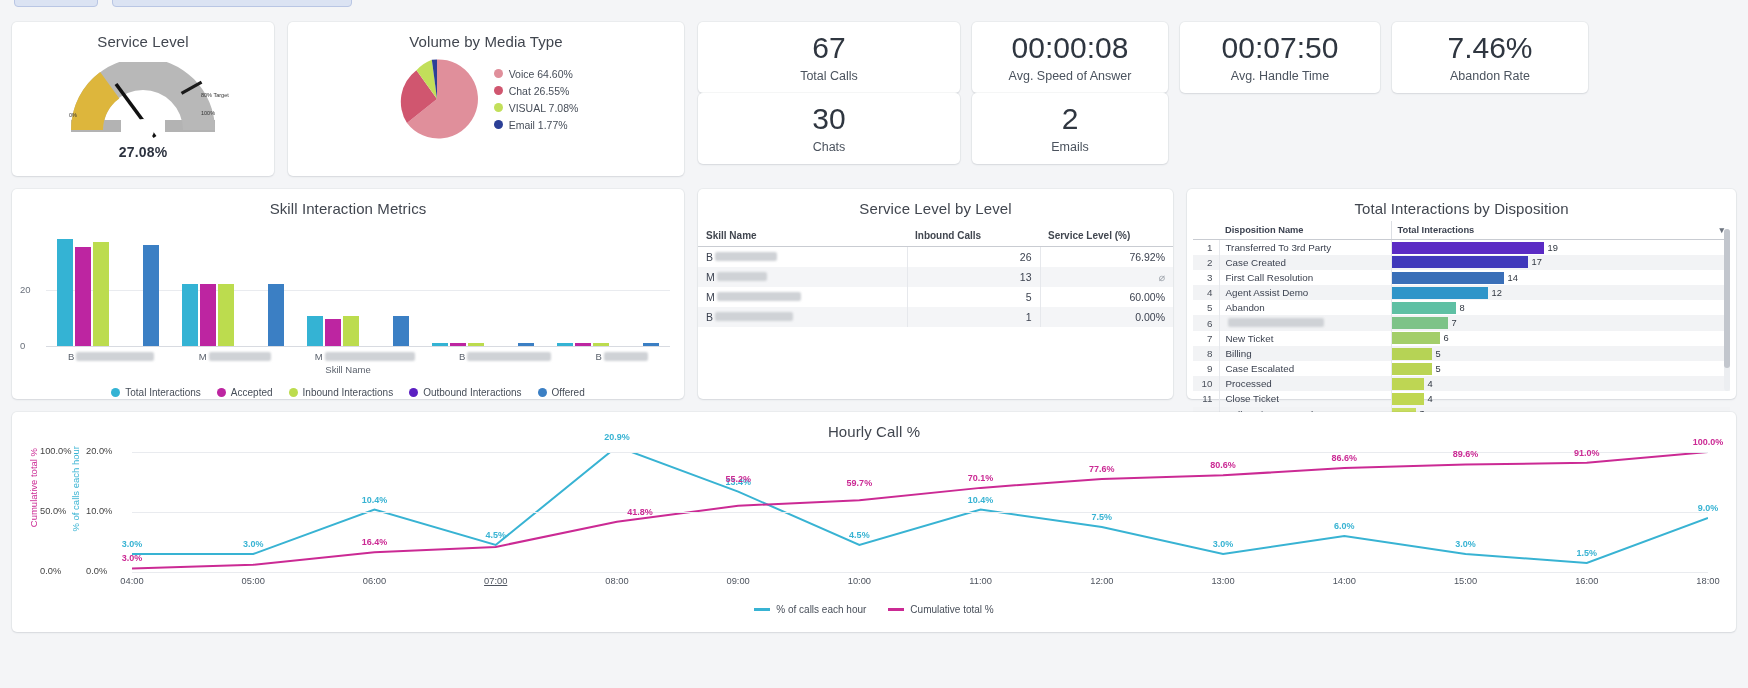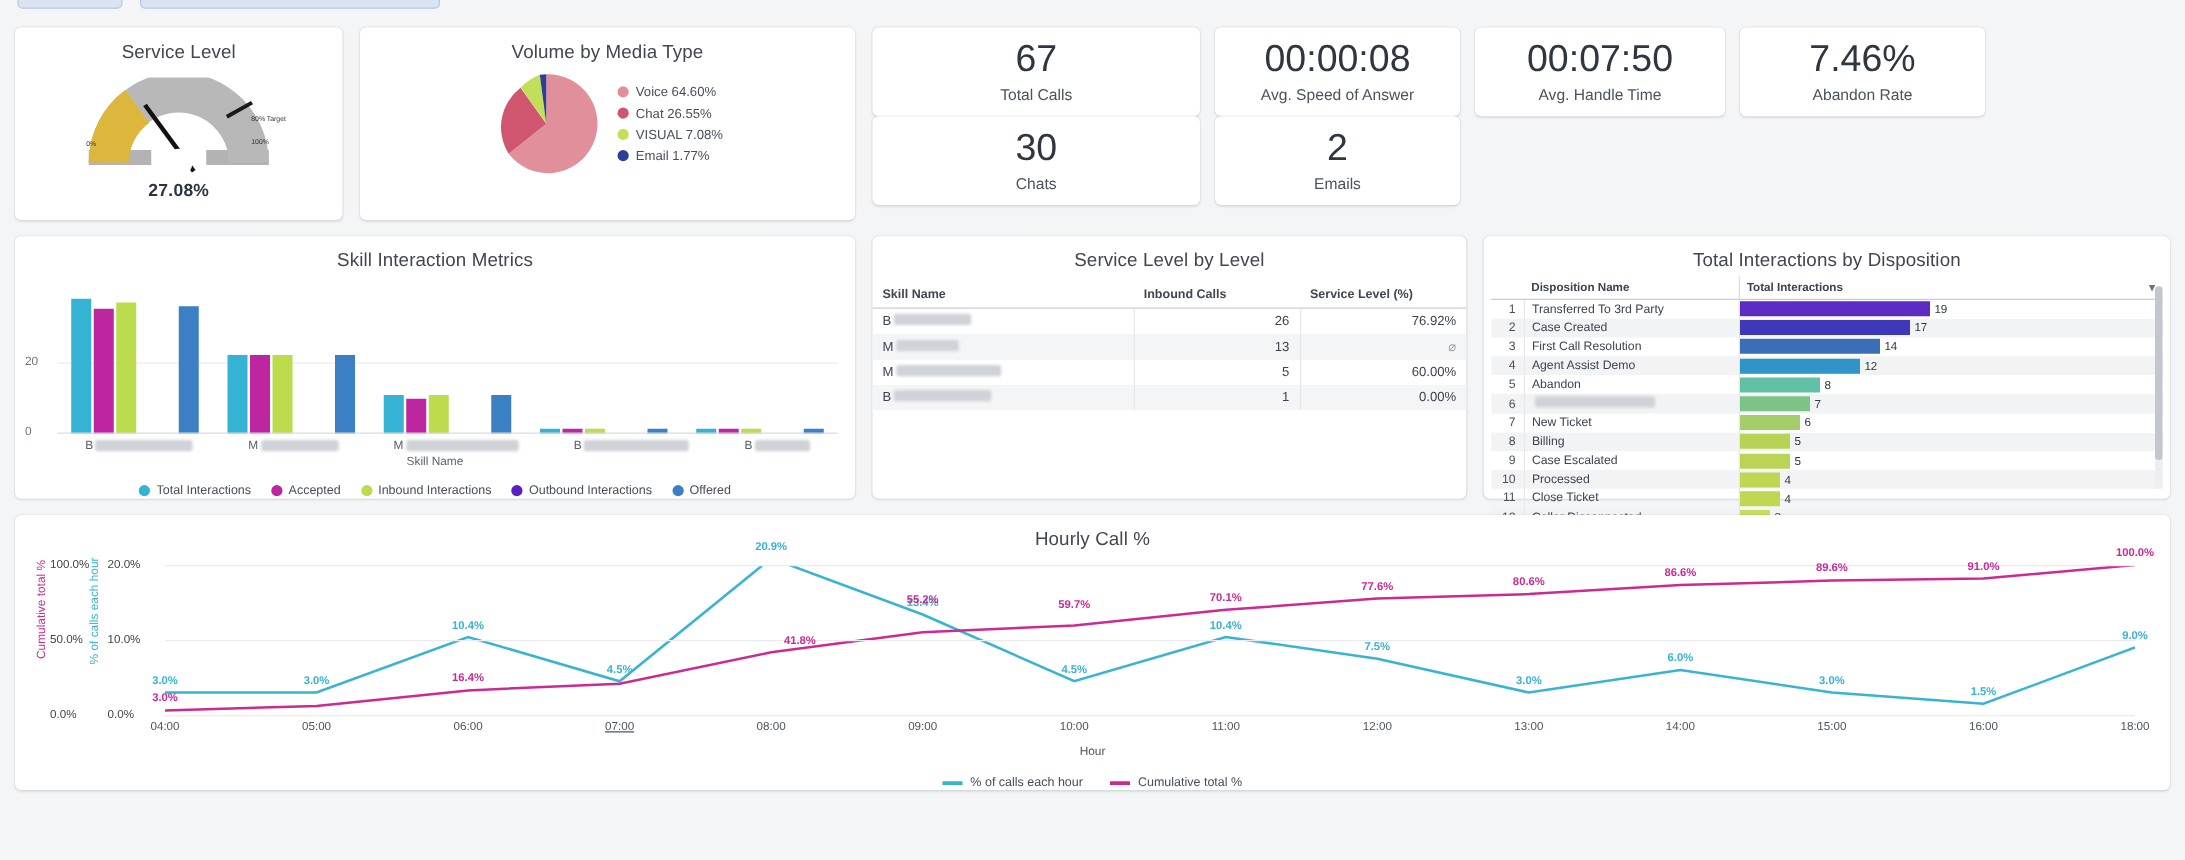--- a/index.html
+++ b/index.html
@@ -506,21 +506,20 @@
           <div class="h-xtick" style="left: 38.4615%;">09:00</div>
           <div class="h-xtick" style="left: 46.1538%;">10:00</div>
           <div class="h-xtick" style="left: 53.8462%;">11:00</div>
           <div class="h-xtick" style="left: 61.5385%;">12:00</div>
           <div class="h-xtick" style="left: 69.2308%;">13:00</div>
           <div class="h-xtick" style="left: 76.9231%;">14:00</div>
           <div class="h-xtick" style="left: 84.6154%;">15:00</div>
           <div class="h-xtick" style="left: 92.3077%;">16:00</div>
           <div class="h-xtick" style="left: 100%;">18:00</div>
         </div>
-      <div class="h-axname">Hour</div>
 
       <div class="legend-line">
         <div class="li">
             <span class="lseg" style="background:#38b3d3"></span>
             <span>% of calls each hour</span>
           </div>
         <div class="li">
             <span class="lseg" style="background:#cb2a94"></span>
             <span>Cumulative total %</span>
           </div>

